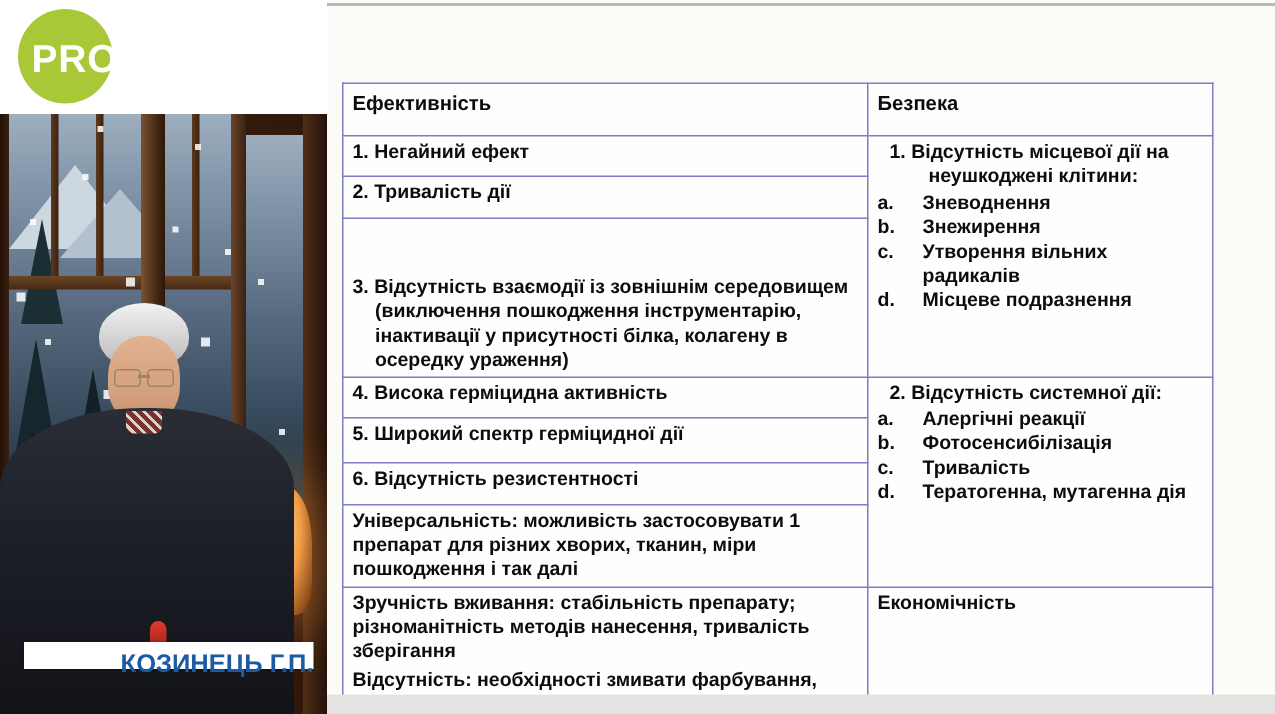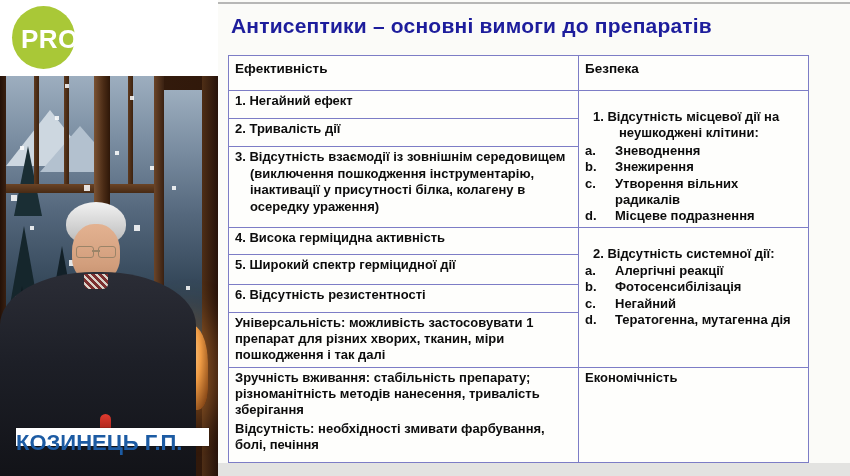--- a/index.html
+++ b/index.html
@@ -70,36 +70,36 @@
   .presenter-body{position:absolute;left:0px;top:196px;width:196px;height:204px;
     border-radius:48% 48% 0 0 / 26% 26% 0 0;
     background:linear-gradient(180deg,#2b2d36 0%,#1d1f27 45%,#121318 100%);}
   .presenter-collar{position:absolute;left:84px;top:198px;width:24px;height:15px;
     background:repeating-linear-gradient(45deg,#7c2f2f 0 3px,#d8d2c8 3px 5px);
     border-radius:0 0 5px 5px;}
   .mic{position:absolute;left:100px;top:338px;width:11px;height:24px;border-radius:6px;
     background:linear-gradient(180deg,#e03a2e,#8f1c14);}
 
   .plate-name{position:absolute;left:16px;top:428px;width:193px;height:18px;background:#ffffff;
-    z-index:6;text-align:left;line-height:29px;font-size:22px;font-weight:bold;color:#1c5ba3;
+    z-index:6;text-align:right;line-height:29px;font-size:17px;font-weight:bold;color:#1c5ba3;
     box-shadow:0 0 0 1px rgba(0,0,0,.12);}
   .plate-role{position:absolute;left:16px;top:457px;width:193px;height:19px;background:#1c5ba3;
     z-index:6;text-align:center;line-height:19px;font-size:13px;font-weight:bold;color:#ffffff;}
 
   
   .slide{position:absolute;left:218px;top:0;width:632px;height:476px;background:#fbfbf8;}
   .slide-topline{position:absolute;left:0;top:2px;width:632px;height:2px;background:#8a8a8a;opacity:.6;}
   .slide-title{margin:0;position:absolute;left:13px;top:14px;width:600px;
     font-size:21px;font-weight:bold;color:#1d1d9c;letter-spacing:.2px;}
   .tbl{position:absolute;left:10px;top:55px;border-collapse:collapse;table-layout:fixed;width:580px;}
   .tbl td{border:1.6px solid #7d7dc6;vertical-align:top;padding:2px 6px 2px 6px;
     font-size:13px;font-weight:bold;color:#0c0c0c;line-height:1.26;background:#fefefc;}
   .tbl td.hdr{text-align:left;vertical-align:top;padding-top:4px;font-size:13.5px;}
-  .hang{display:block;padding-left:15px;text-indent:-15px;}
-  .safety-head{display:block;padding-left:34px;text-indent:-26px;margin-bottom:1px;margin-top:16px;}
+  .hang{display:block;padding-left:15px;text-indent:-15px;margin-top:35px;}
+  .safety-head{display:block;padding-left:34px;text-indent:-26px;margin-bottom:1px;}
   .li{display:flex;}
   .li .ltr{width:30px;flex:0 0 30px;}
   .li .txt{flex:1;}
   .cell-par{margin:0 0 2px 0;}
   .bottom-strip{position:absolute;left:0;top:463px;width:632px;height:13px;background:#e3e3e1;}
 </style>
 </head>
 <body>
 
 <div class="screen">
@@ -142,21 +142,20 @@
       <div class="presenter-body"></div>
       <div class="presenter-collar"></div>
       <div class="mic"></div>
     </div>
 
     <div class="plate-name">КОЗИНЕЦЬ Г.П.</div>
   </div>
 
   <div class="slide">
     <div class="slide-topline"></div>
-    <h1 class="slide-title">Антисептики – основні вимоги до препаратів</h1>
 
     <table class="tbl">
       <colgroup>
           <col style="width:350px">
           <col style="width:230px">
         </colgroup>
       <tbody>
           <tr style="height:35px">
         <td class="hdr">Ефективність</td>
         <td class="hdr">Безпека</td>
@@ -198,21 +197,21 @@
           <div class="li">
             <span class="ltr">a.</span>
             <span class="txt">Алергічні реакції</span>
           </div>
           <div class="li">
             <span class="ltr">b.</span>
             <span class="txt">Фотосенсибілізація</span>
           </div>
           <div class="li">
             <span class="ltr">c.</span>
-            <span class="txt">Негайний</span>
+            <span class="txt">Тривалість</span>
           </div>
           <div class="li">
             <span class="ltr">d.</span>
             <span class="txt">Тератогенна, мутагенна дія</span>
           </div>
         </td>
       </tr>
       <tr style="height:30px">
         <td>5. Широкий спектр герміцидної дії</td>
       </tr>

